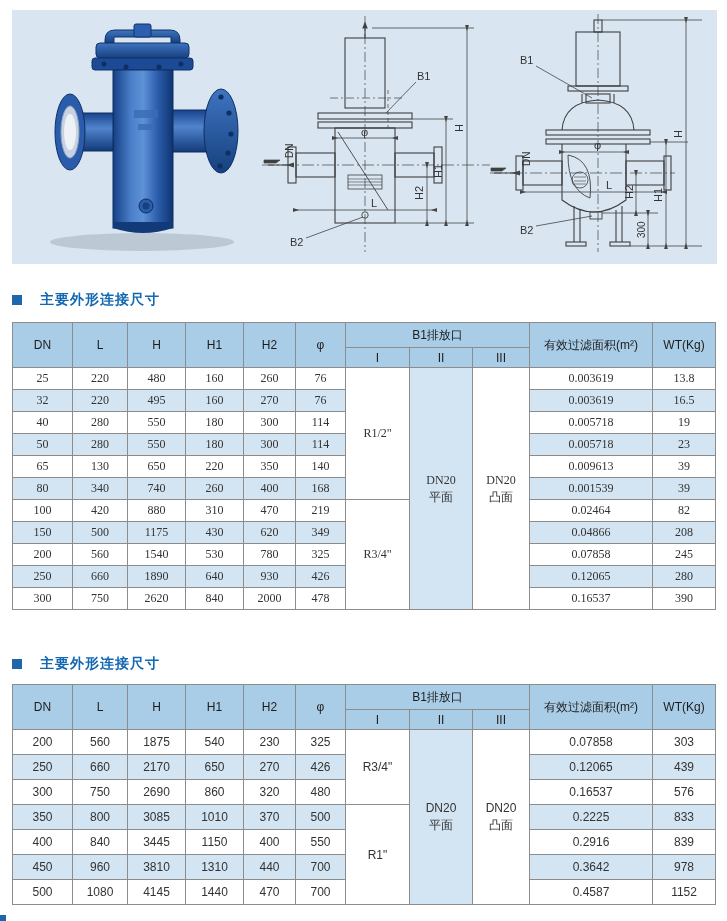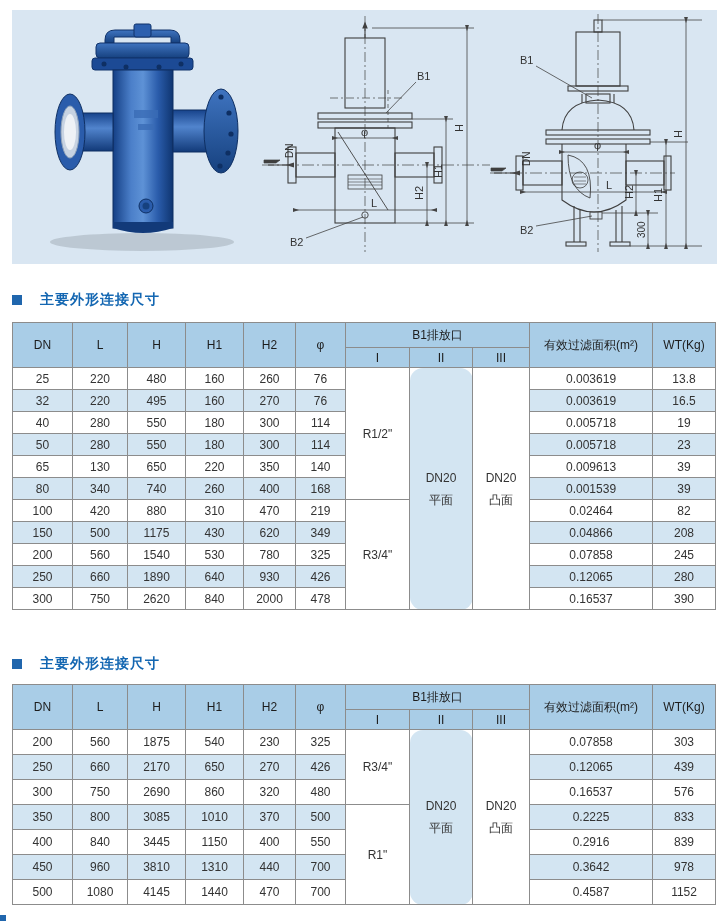--- a/index.html
+++ b/index.html
@@ -32,25 +32,25 @@
     border-collapse:collapse;table-layout:fixed;width:703px;
     position:absolute;left:12px;
   }
   .t1{top:322px;} .t2{top:684px;}
   th,td{
     border:1px solid #8c8c8c;text-align:center;vertical-align:middle;
     font-size:12px;color:#333;padding:0;overflow:hidden;
   }
   th{background:#a9cde7;font-weight:normal;color:#1c1c1c;}
   thead tr.gh{height:25px;} thead tr.sh{height:20px;}
-  .t1 tbody tr{height:22px;} .t2 tbody tr{height:25px;}
+  .t1 tbody tr{height:22px;font-family:Liberation Serif, serif;} .t2 tbody tr{height:25px;}
   tbody tr.alt td{background:#d3e5f2;}
   table td.sw{background:#ffffff !important;}
   table td.sb{background:#d3e5f2 !important;}
-  td.pre{white-space:pre-line;line-height:22px;border-radius:13px;}
+  td.pre{white-space:pre-line;line-height:17px;}
   
   .frag{position:absolute;left:0px;top:915px;width:6px;height:6px;background:#2066ad;}
   
   .dt{font-size:11px;fill:#333;font-family:"Liberation Sans","DejaVu Sans",sans-serif;}
   .dts{font-size:10px;fill:#333;font-family:"Liberation Sans","DejaVu Sans",sans-serif;}
 </style>
 </head>
 <body>
 
 <div class="panel">

